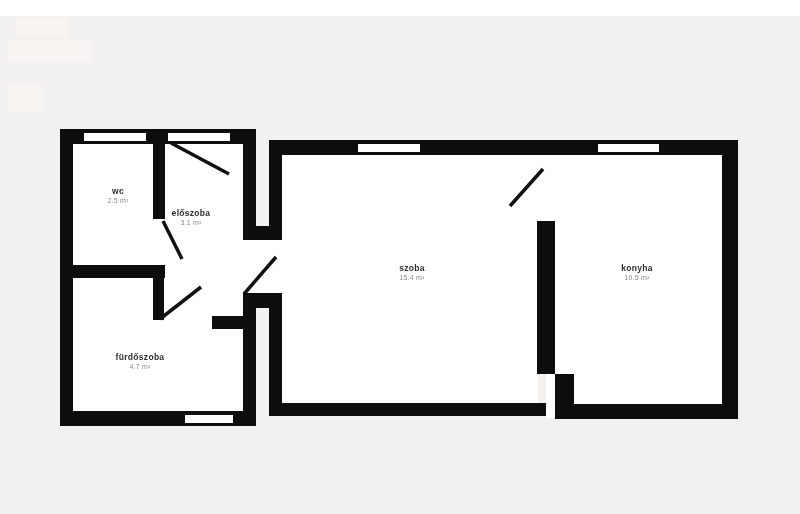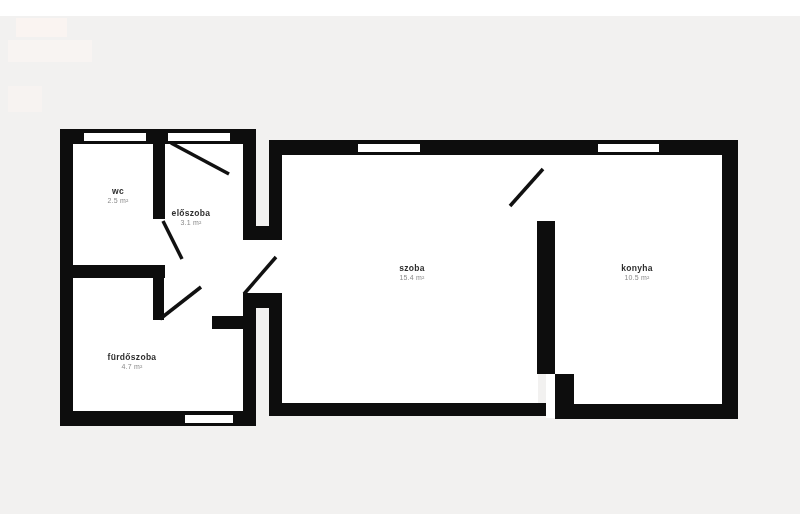--- a/index.html
+++ b/index.html
@@ -73,18 +73,18 @@
         <div class="room-area" style="color: rgb(138, 138, 138);">3.1 m²</div>
       </div>
       <div class="room-label" style="left: 412px; top: 257px;">
         <div class="room-name" style="color: rgb(46, 46, 46);">szoba</div>
         <div class="room-area" style="color: rgb(138, 138, 138);">15.4 m²</div>
       </div>
       <div class="room-label" style="left: 637px; top: 257px;">
         <div class="room-name" style="color: rgb(46, 46, 46);">konyha</div>
         <div class="room-area" style="color: rgb(138, 138, 138);">10.5 m²</div>
       </div>
-      <div class="room-label" style="left: 132px; top: 346px;">
+      <div class="room-label" style="left: 140px; top: 346px;">
         <div class="room-name" style="color: rgb(46, 46, 46);">fürdőszoba</div>
         <div class="room-area" style="color: rgb(138, 138, 138);">4.7 m²</div>
       </div>
     </div>
 </div>
 
 </body></html>

